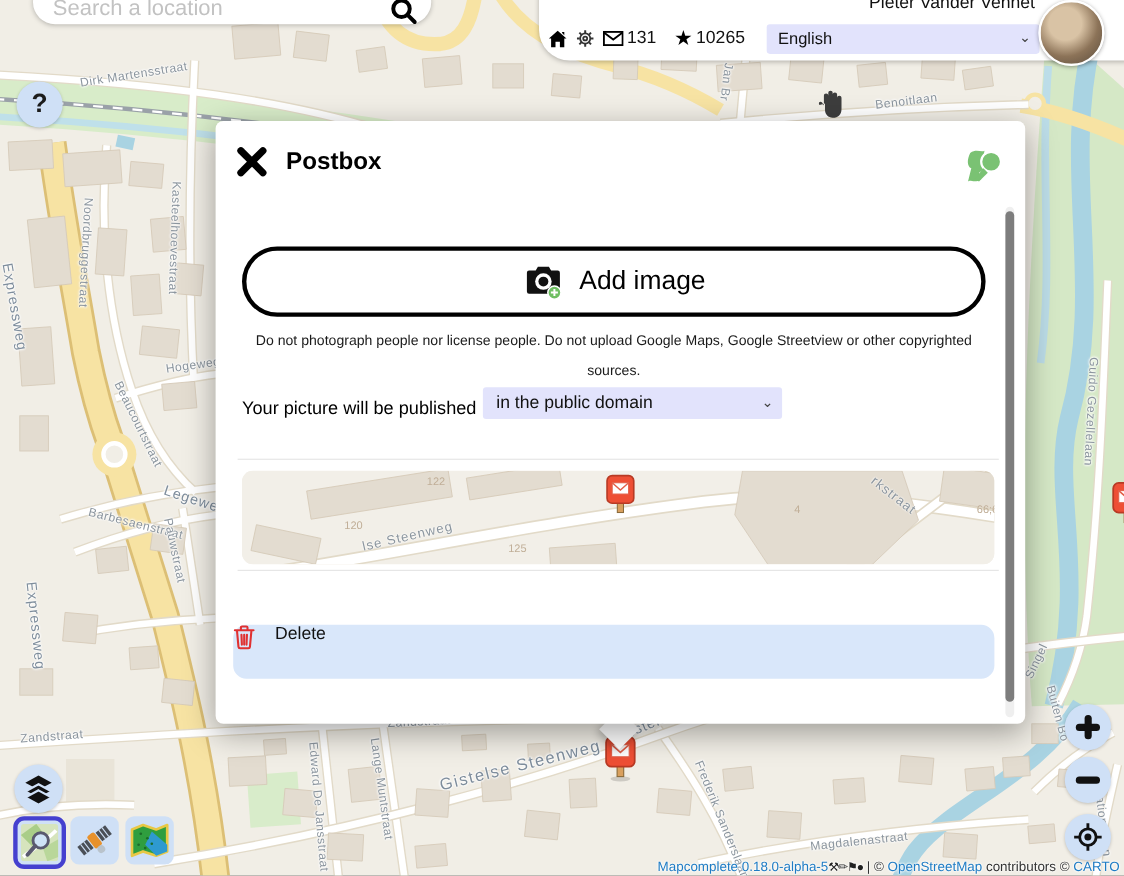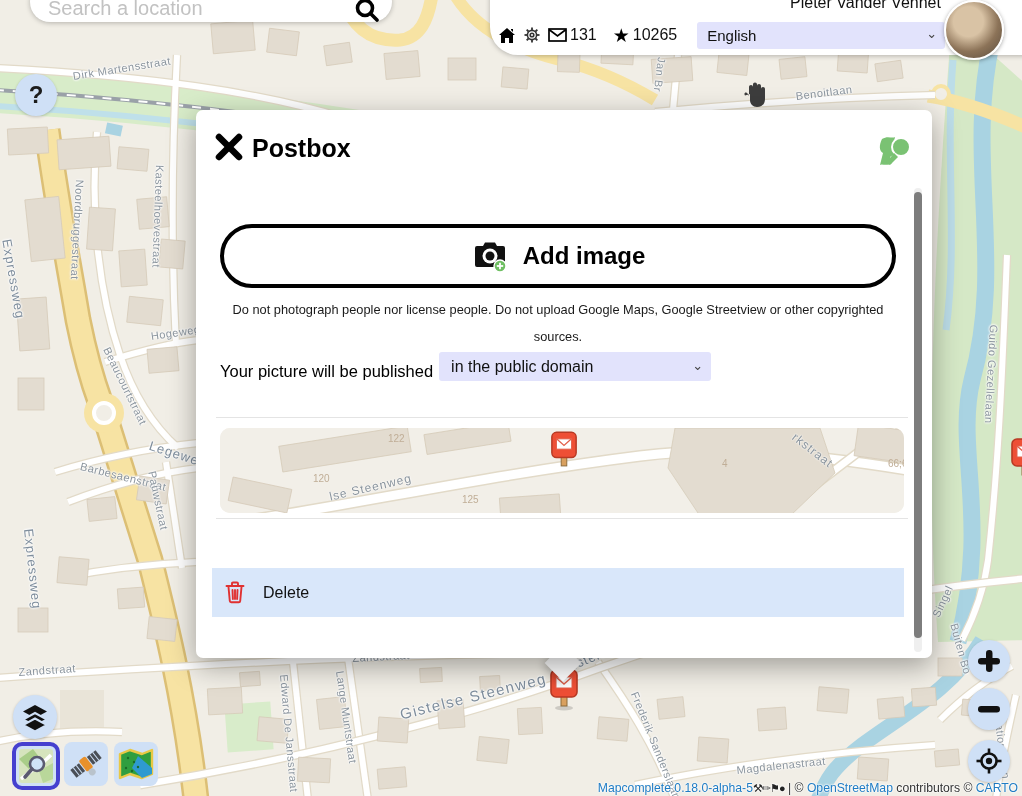--- a/index.html
+++ b/index.html
@@ -45,44 +45,44 @@
   .stylebtn{position:absolute;top:742px;width:44px;height:44px;border-radius:8px;
     background:var(--control_bg,#cfe0f6);z-index:25;display:flex;align-items:center;justify-content:center;}
   #style1{left:12px;border:4px solid var(--accent,#4540cf);border-radius:10px;width:40px;height:40px;}
   #style2{left:64px;}
   #style3{left:114px;}
   
   #dialog{position:absolute;left:196px;top:110px;width:736px;height:548px;background:#fff;
     border-radius:7px;box-shadow:0 8px 28px rgba(0,0,0,.35);z-index:20;}
   #dlg-pointer{position:absolute;left:550px;top:650px;width:26px;height:26px;background:#fff;
     transform:rotate(45deg);z-index:19;box-shadow:0 3px 8px rgba(0,0,0,.25);}
-  #dlg-title{position:absolute;left:56px;top:24px;font-size:25px;font-weight:bold;color:#000;}
+  #dlg-title{position:absolute;left:64px;top:24px;font-size:22px;font-weight:bold;color:#000;}
   #dlg-close{position:absolute;left:18px;top:22px;width:30px;height:30px;cursor:pointer;}
   #dlg-logo{position:absolute;left:680px;top:23px;width:38px;height:38px;}
   #dlg-scroll{position:absolute;left:718px;top:78px;width:8px;height:566px;max-height:464px;
     background:#efefef;border-radius:4px;}
   #dlg-thumb{position:absolute;left:0;top:4px;width:8px;height:446px;background:#7d7d7d;border-radius:4px;}
   #addimg{position:absolute;left:24px;top:114px;width:676px;height:64px;background:#fff;
     border:4px solid #000;border-radius:34px;display:flex;align-items:center;justify-content:center;
     gap:14px;cursor:pointer;box-sizing:border-box;}
-  #addimg .lbl{font-size:24px;font-weight:bold;color:#000;}
+  #addimg .lbl{font-size:24px;font-weight:normal;color:#000;}
   #policy{position:absolute;left:28px;top:186px;width:668px;text-align:center;font-size:12.8px;
     color:#1a1a1a;line-height:27px;}
   #licrow{position:absolute;left:24px;top:242px;display:flex;align-items:flex-end;gap:6px;}
   #licrow .txt{font-size:16.5px;color:#000;}
   #licsel{width:272px;height:29px;font-size:16px;padding:0 12px;}
   .hr{position:absolute;left:20px;width:692px;height:1px;background:#e4e4e4;}
   #minimap{position:absolute;left:24px;top:318px;width:684px;height:85px;border-radius:10px;
     overflow:hidden;background:#f2efe8;}
   .mm-num{position:absolute;font-size:10px;color:#c0ae97;z-index:2;}
   .mm-street{position:absolute;font-size:12px;color:#8b959e;letter-spacing:1px;z-index:2;
     transform-origin:0 0;text-shadow:0 0 2px #fff,0 0 2px #fff;}
   #delrow{position:absolute;left:16px;top:458px;width:692px;height:49px;
-    background:var(--delete_bg,#d9e7fa);border-radius:0;display:flex;align-items:center;
-    gap:18px;padding-left:13px;box-sizing:border-box;cursor:pointer;}
+    background:var(--delete_bg,#d9e7fa);border-radius:12px;display:flex;
+    gap:18px;box-sizing:border-box;cursor:pointer;}
   #delrow .lbl{font-size:16px;color:#111;}
   
   .pbmarker{position:absolute;z-index:4;}
   
   #attrib{position:absolute;right:4px;bottom:1px;z-index:6;font-size:12.2px;color:#333;
     text-shadow:0 0 2px #fff,0 0 2px #fff,0 0 3px #fff;white-space:nowrap;}
   #attrib a{color:var(--link_blue,#1f7cc4);text-decoration:none;}
   #attrib .mini{font-size:11px;letter-spacing:-1px;color:#222;}
   #hand{position:absolute;left:744px;top:80px;z-index:8;}
 </style>

